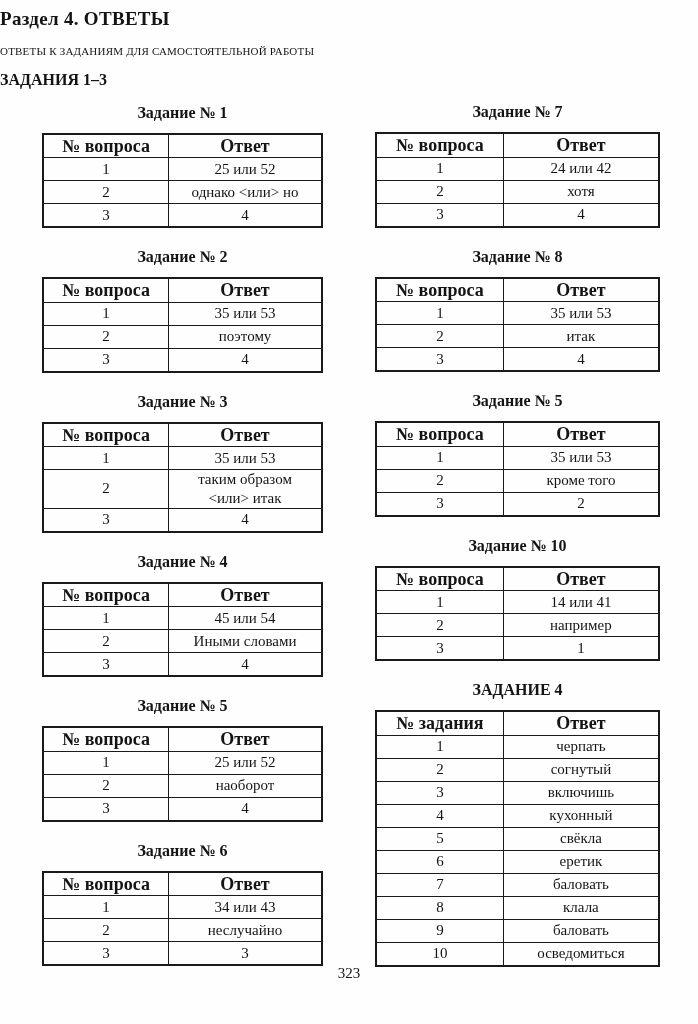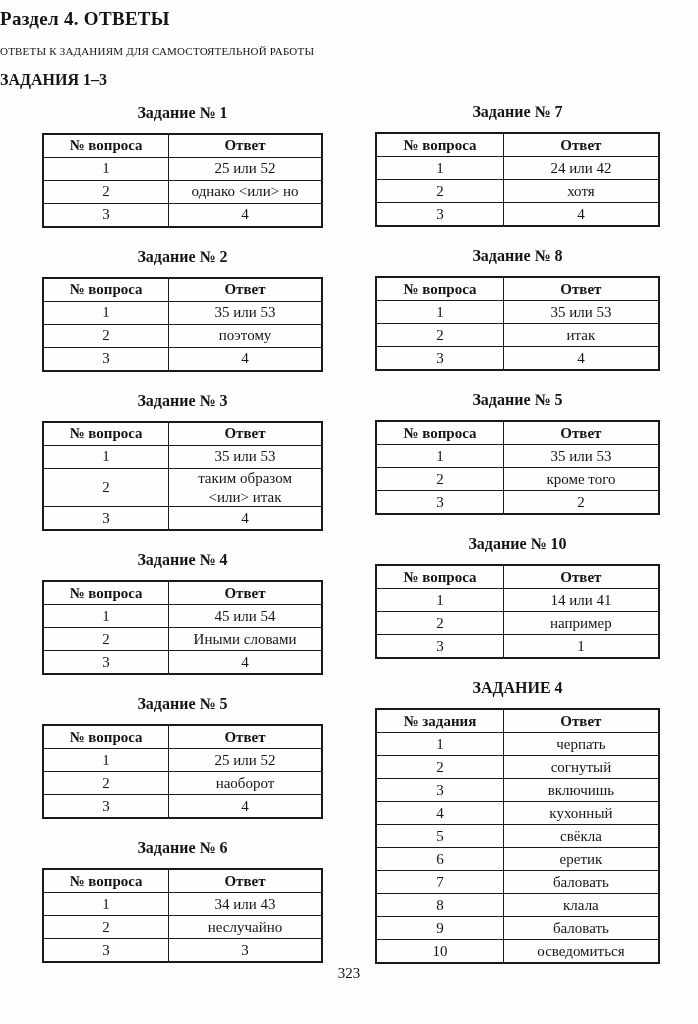--- a/index.html
+++ b/index.html
@@ -46,21 +46,21 @@
     border: 1.5px solid #1a1a1a;
     text-align: center;
     vertical-align: middle;
     font-size: 15px;
     height: 22px;
     padding: 0 3px;
     line-height: 1.25;
     white-space: pre-line;
     overflow: hidden;
   }
-  table.answers th { font-weight: bold; font-size: 15px; }
+  table.answers th { font-weight: bold; font-size: 18px; }
   table.answers col.c1 { width: 45%; }
   table.answers col.c2 { width: 55%; }
   .pageno {
     position: absolute;
     left: 0; right: 0;
     bottom: 42px;
     text-align: center;
     font-size: 15px;
   }
 </style>

